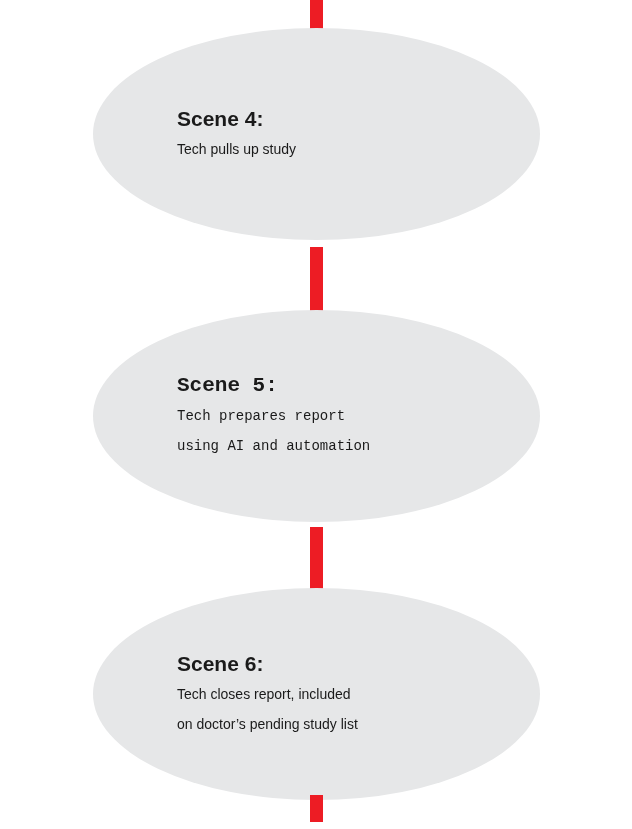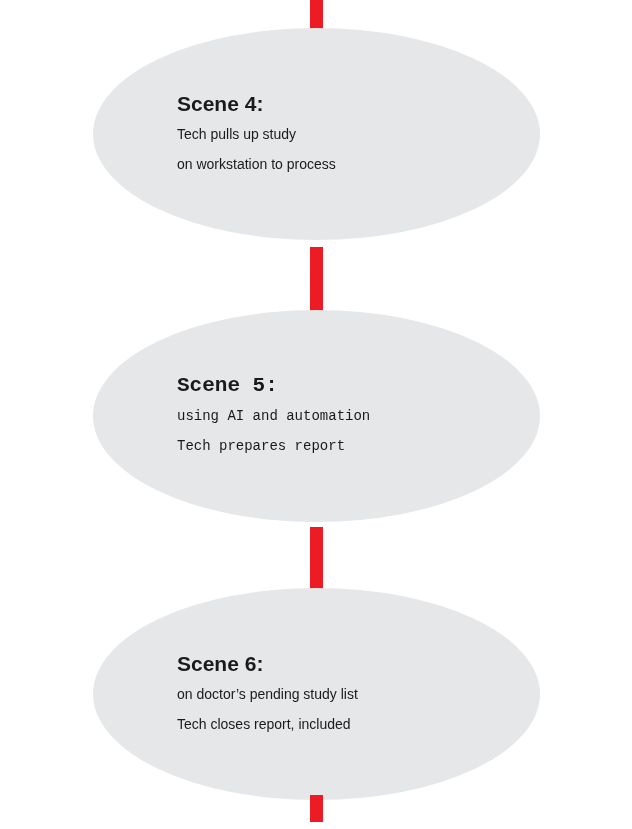--- a/index.html
+++ b/index.html
@@ -64,39 +64,38 @@
 <body>
 
 <div id="flowchart">
 
   <div class="connector c-top"></div>
 
   <div class="scene-node n1">
     <div class="scene-text">
       <div class="scene-title">Scene 4:</div>
       <div class="scene-line">Tech pulls up study</div>
-      <div class="scene-line">on workstation to process</div>
     </div>
   </div>
 
   <div class="connector c-mid1"></div>
 
   <div class="scene-node n2">
     <div class="scene-text">
       <div class="scene-title">Scene 5:</div>
+      <div class="scene-line">Tech prepares report</div>
       <div class="scene-line">using AI and automation</div>
-      <div class="scene-line">Tech prepares report</div>
     </div>
   </div>
 
   <div class="connector c-mid2"></div>
 
   <div class="scene-node n3">
     <div class="scene-text">
       <div class="scene-title">Scene 6:</div>
+      <div class="scene-line">Tech closes report, included</div>
       <div class="scene-line">on doctor’s pending study list</div>
-      <div class="scene-line">Tech closes report, included</div>
     </div>
   </div>
 
   <div class="connector c-bottom"></div>
 
 </div>
 
 </body></html>

